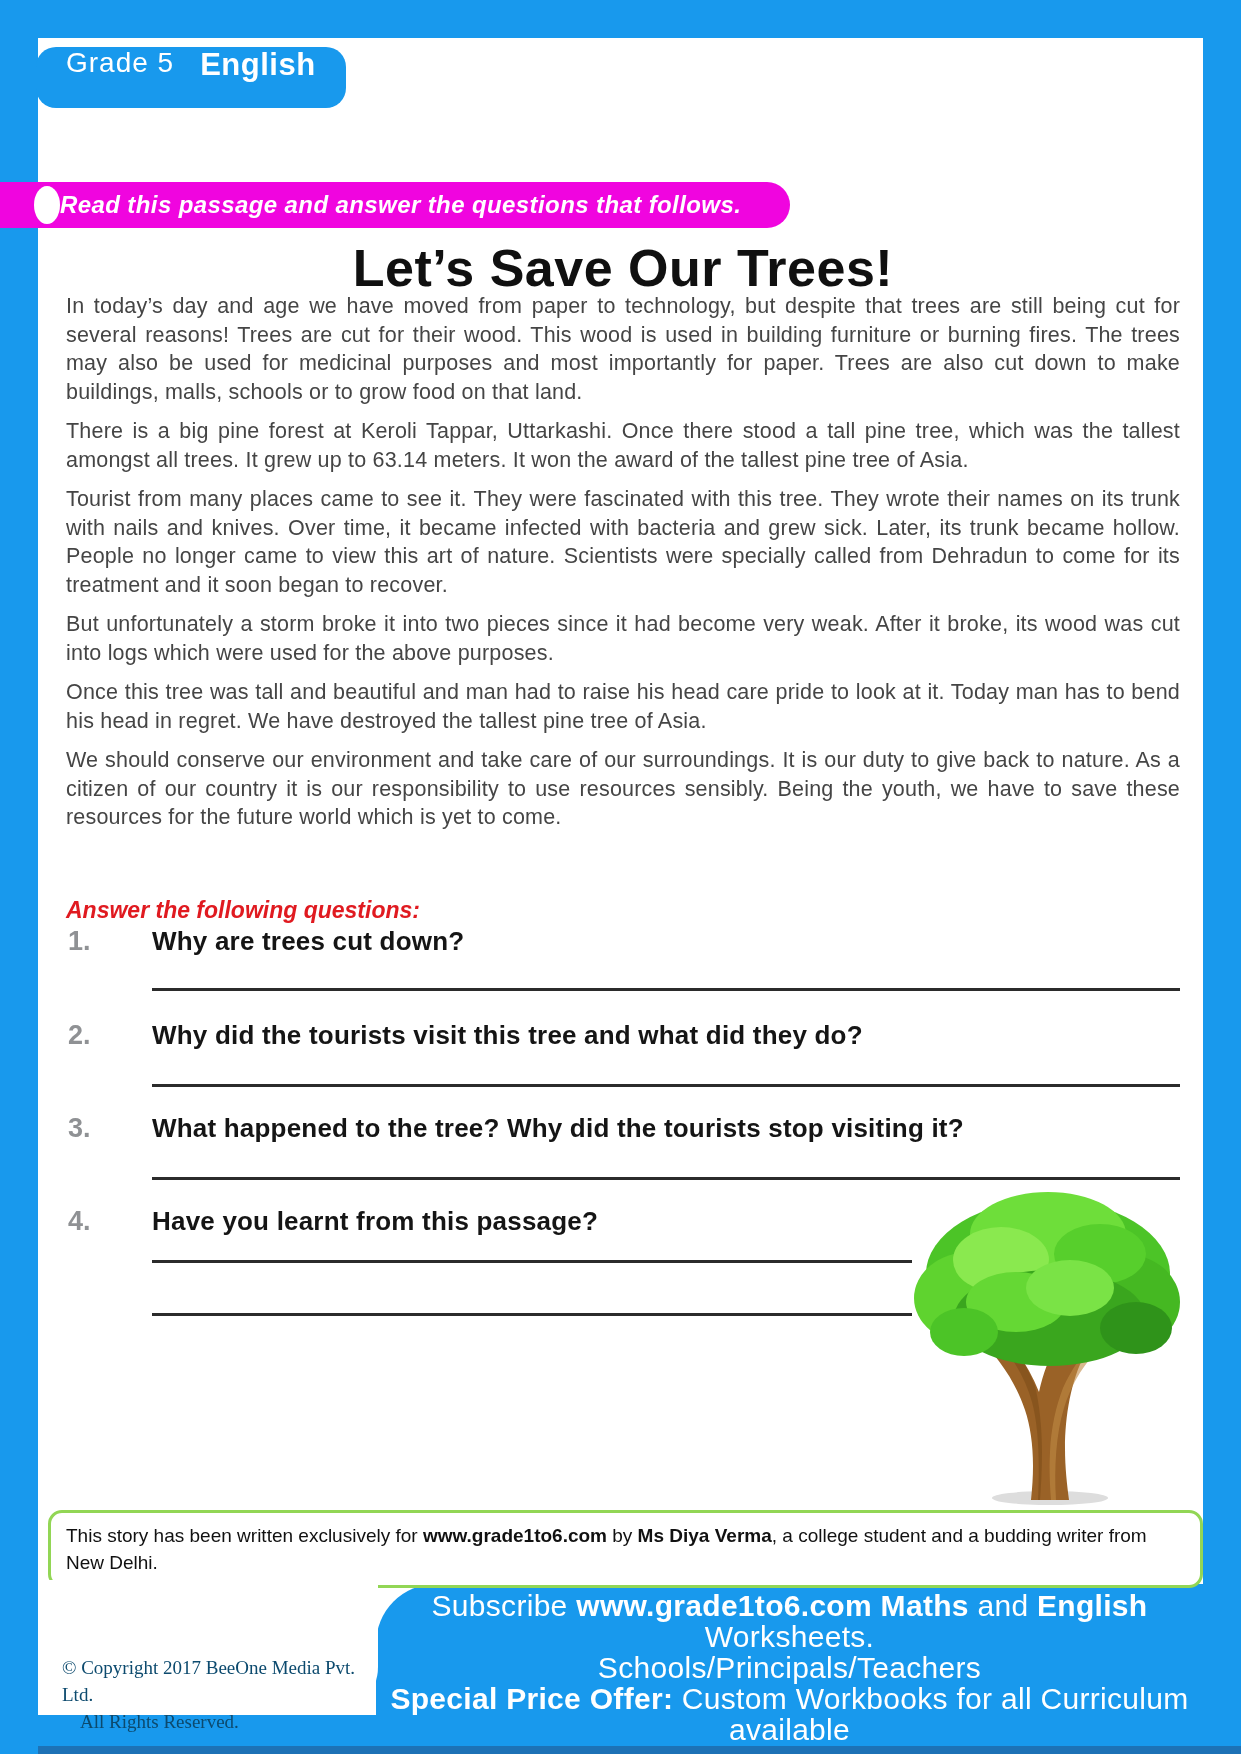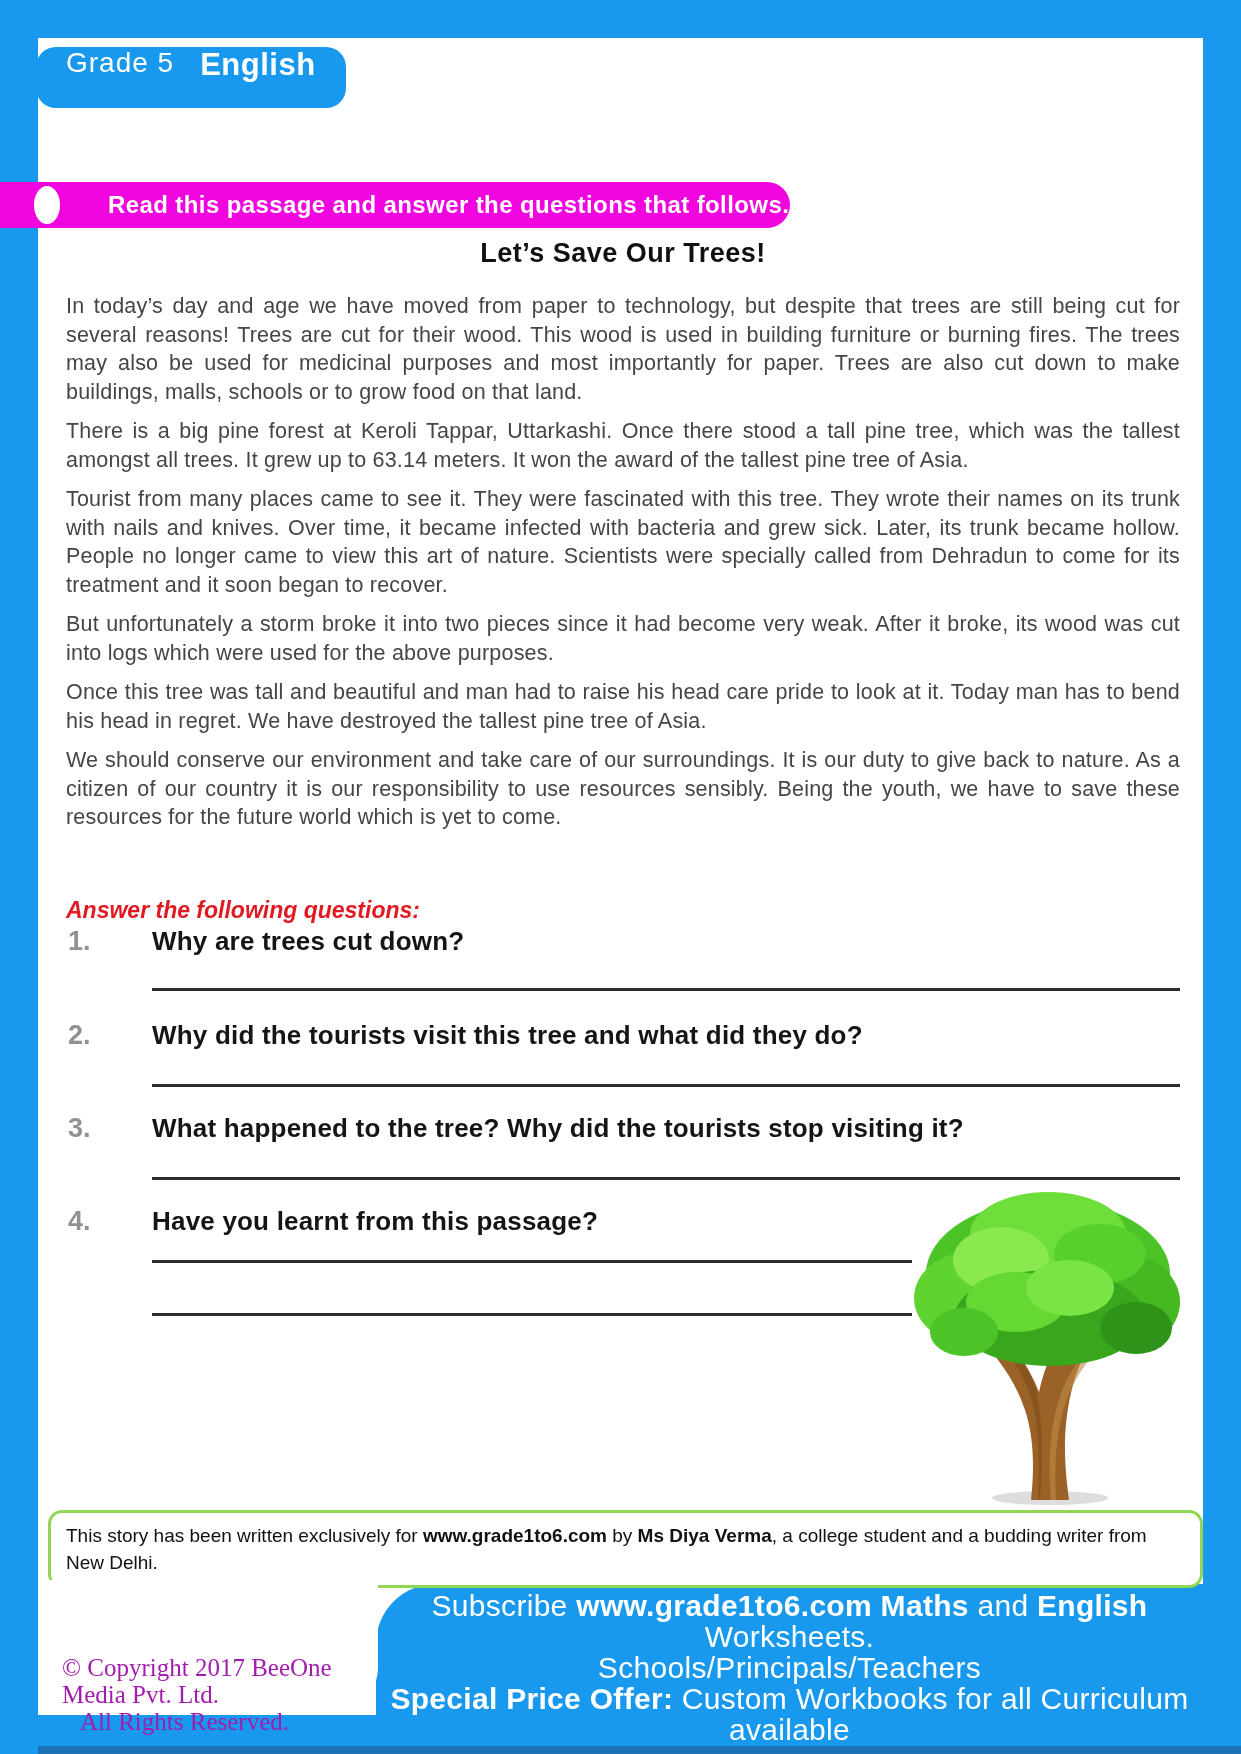--- a/index.html
+++ b/index.html
@@ -23,27 +23,27 @@
   .banner{
     position:absolute;left:0;top:182px;width:790px;height:46px;
     background:#f005df;border-radius:0 23px 23px 0;
     display:flex;align-items:center;z-index:6;
   }
   .banner-ellipse{
     position:absolute;left:34px;top:4px;width:26px;height:38px;
     background:#fff;border-radius:50%;
   }
   .banner-text{
-    margin-left:108px;color:#fff;font-size:24px;font-weight:700;
+    margin-left:60px;color:#fff;font-size:24px;font-weight:700;font-style:italic;
     letter-spacing:.4px;white-space:nowrap;
   }
 
   .title{
     position:absolute;left:66px;top:238px;width:1114px;margin:0;
-    text-align:center;font-size:27px;font-weight:800;color:#101010;letter-spacing:.5px;z-index:4;
+    text-align:center;font-size:52px;font-weight:800;color:#101010;letter-spacing:.5px;z-index:4;
   }
 
   .passage{position:absolute;left:66px;top:292px;width:1114px;z-index:4;}
   .passage p{
     margin:0 0 11px 0;font-size:21.5px;line-height:28.5px;color:#454545;
     text-align:justify;letter-spacing:.2px;
   }
 
   .q-heading{
     position:absolute;left:66px;top:897px;font-size:23px;font-weight:700;font-style:italic;
@@ -79,21 +79,21 @@
     font-size:30px;line-height:31px;letter-spacing:.3px;
   }
   .footer-panel b{font-weight:700;}
   .footer-band{position:absolute;left:38px;top:1715px;width:1165px;height:39px;background:#1899ed;z-index:5;}
   .bottom-strip{position:absolute;left:38px;top:1746px;width:1203px;height:8px;background:#1d72b6;z-index:8;}
   .copyright-box{
     position:absolute;left:38px;top:1580px;width:340px;height:135px;background:#fff;
     border-bottom-right-radius:48px;z-index:7;box-sizing:border-box;
     padding:74px 0 0 24px;
     font-family:"Liberation Serif","DejaVu Serif",serif;
-    font-size:25px;line-height:27px;color:#a21caf;
+    font-size:19px;line-height:27px;color:#0c4a6e;
   }
   .copyright-box .l2{padding-left:18px;}
 </style>
 </head>
 <body>
 
 <div class="page">
   <div class="sheet"></div>
 
   <div class="grade-tab">

